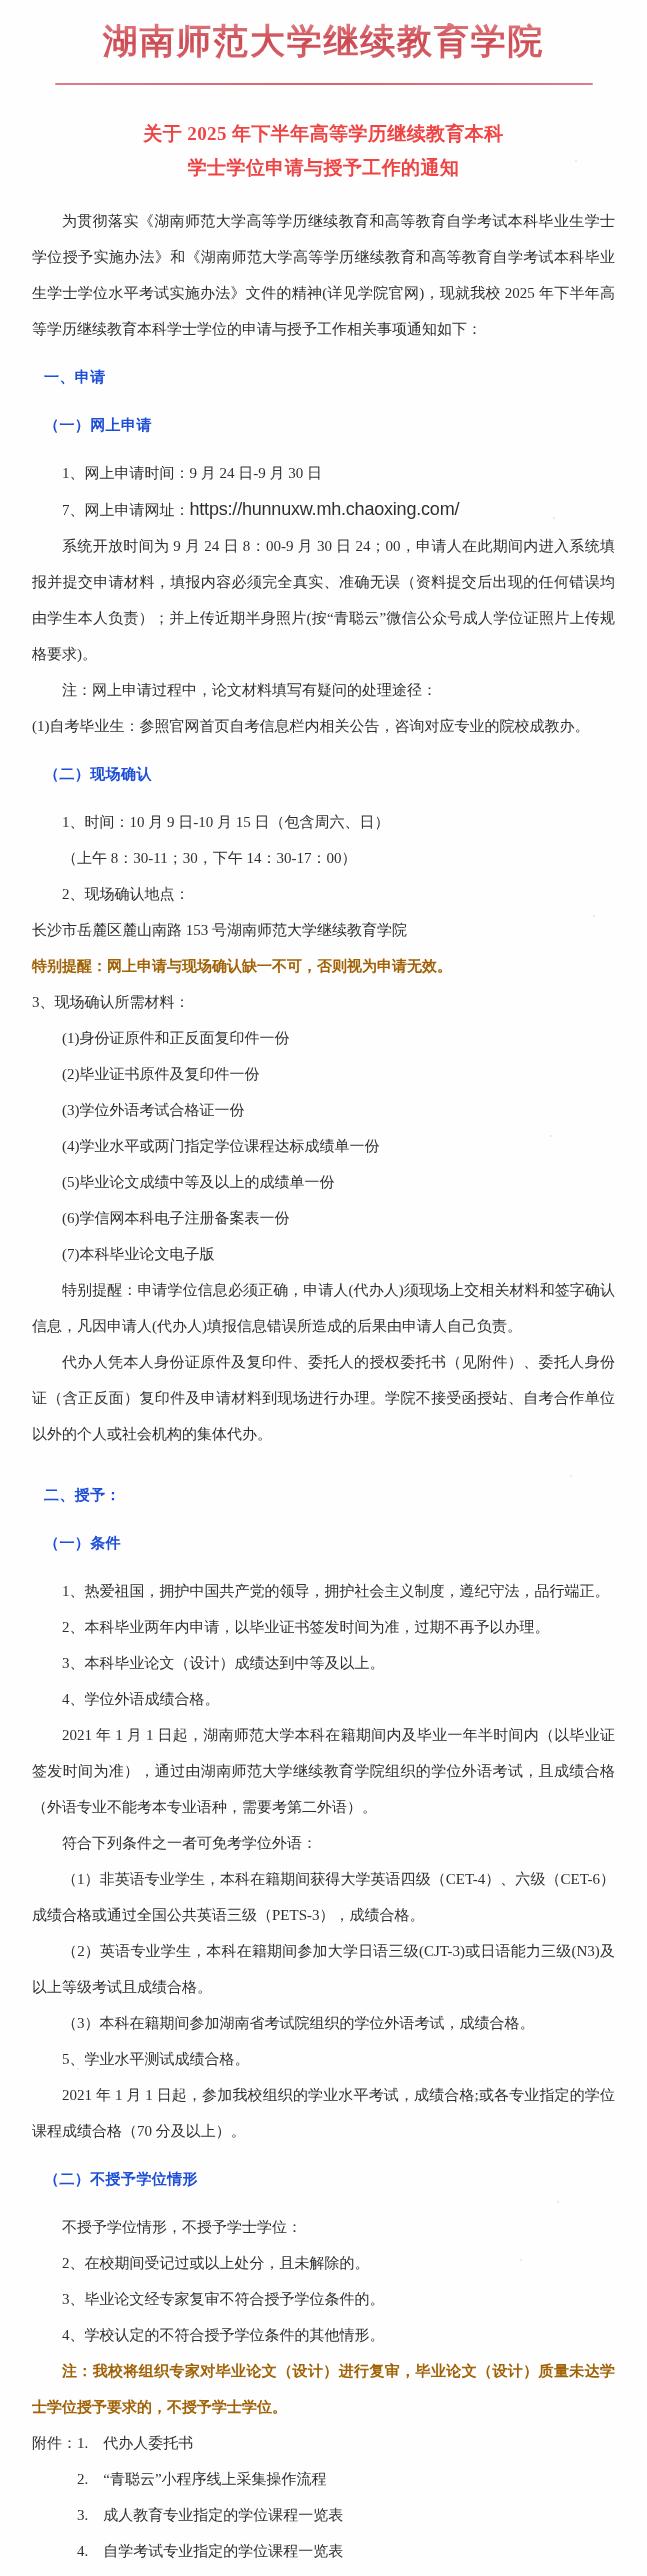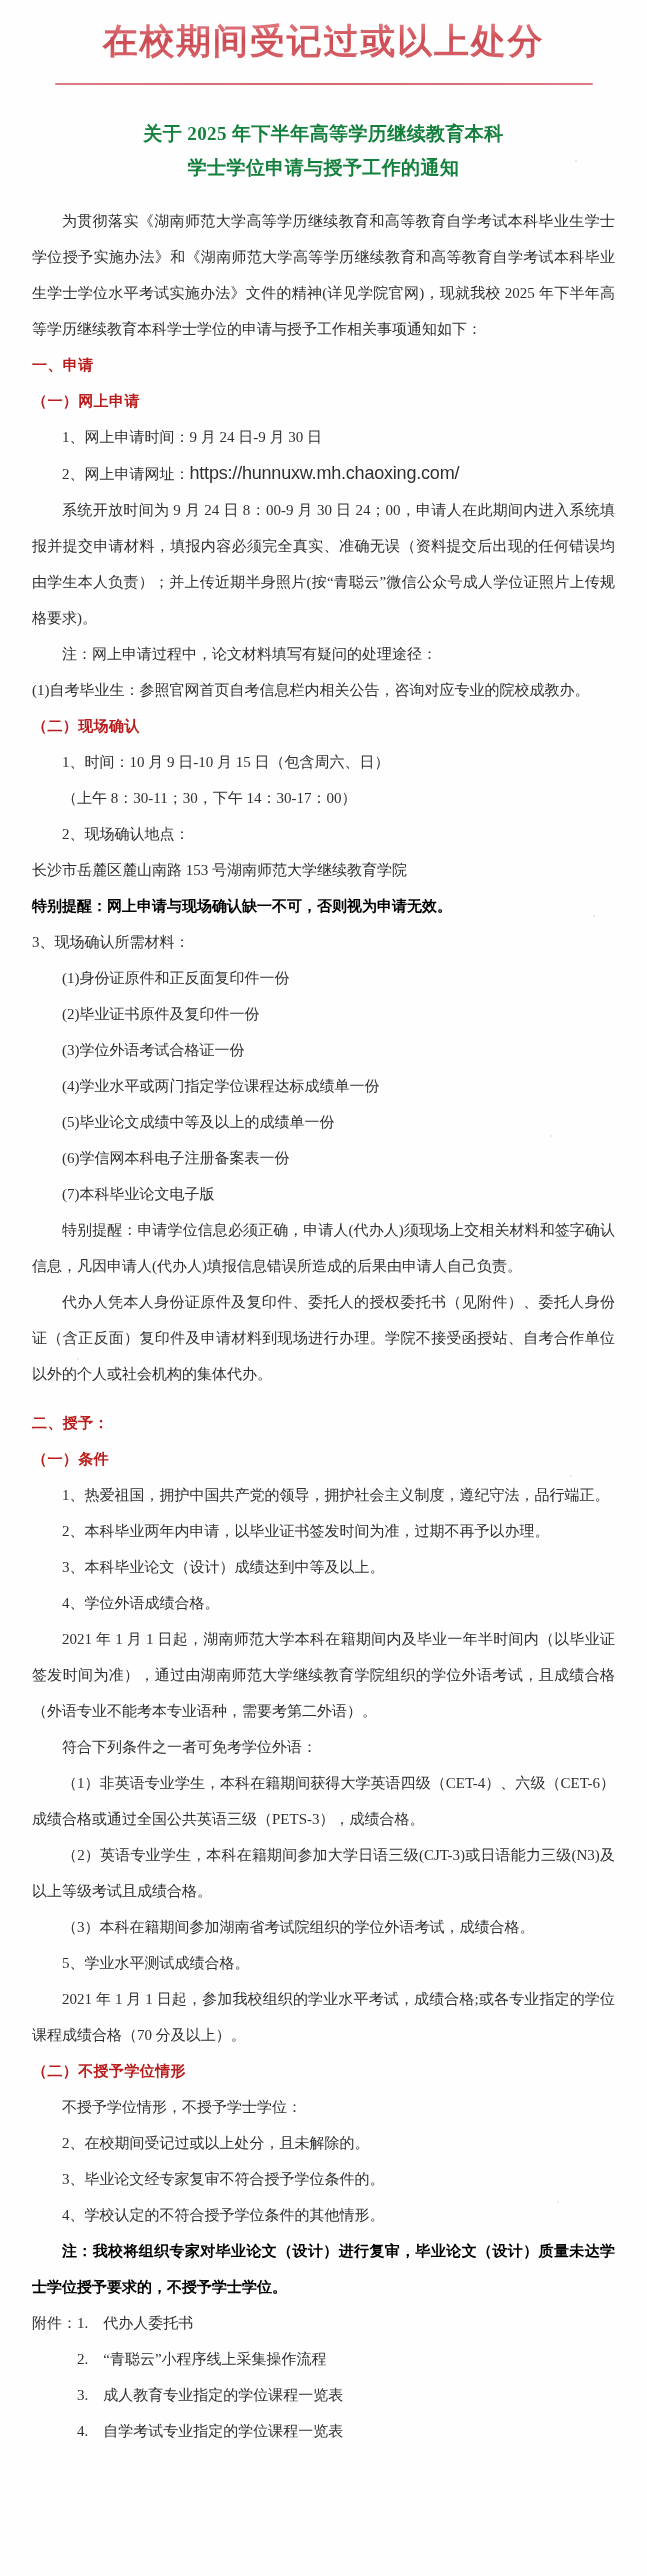--- a/index.html
+++ b/index.html
@@ -54,21 +54,21 @@
 
   
   .doc-title {
     margin-top: 32px;
     text-align: center;
   }
   .doc-title-line {
     font-family: "Liberation Serif", "DejaVu Serif", serif;
     font-size: 19px;
     font-weight: bold;
-    color: #15803d;
+    color: #ef4444;
     line-height: 34px;
     letter-spacing: 0.4px;
   }
 
   
   .body {
     margin: 18px 32px 0 32px;
     font-size: 15px;
     line-height: 36px;
     color: #2f2f2f;
@@ -77,25 +77,25 @@
   .p {
     margin: 0;
     line-height: 36px;
     text-align: justify;
     text-justify: inter-ideograph;
   }
   .p.indent2 { text-indent: 30px; font-family: Liberation Serif, serif; }
   .p.lvl2 { padding-left: 30px; }
   .p.lvl3 { padding-left: 45px; }
   .p.nohang { text-indent: 0; }
-  .bold { font-weight: bold; color: #000000; }
+  .bold { font-weight: bold; color: #a16207; }
   .h1, .h2 {
     font-weight: bold;
-    color: #b91c1c;
-    margin: 0;
+    color: #1d4ed8;
+    margin: 12px;
     line-height: 36px;
     letter-spacing: 0.4px;
   }
   .h1 { padding-left: 0px; }
   .h2 { padding-left: 0px; }
   .mono-url {
     font-family: Liberation Sans, sans-serif;
     font-size: 18px;
     letter-spacing: -0.2px;
   }
@@ -113,40 +113,40 @@
     height: 1.8px;
     border-radius: 50%;
   }
 </style>
 </head>
 <body>
 
 <div class="page">
 
   <div class="letterhead">
-    <div class="letterhead-title">在校期间受记过或以上处分</div>
+    <div class="letterhead-title">湖南师范大学继续教育学院</div>
     <div class="letterhead-rule"></div>
   </div>
 
   <div class="doc-title">
     <div class="doc-title-line">关于 2025 年下半年高等学历继续教育本科</div>
     <div class="doc-title-line">学士学位申请与授予工作的通知</div>
   </div>
 
   <div class="body">
 
     <p class="p indent2">为贯彻落实《湖南师范大学高等学历继续教育和高等教育自学考试本科毕业生学士学位授予实施办法》和《湖南师范大学高等学历继续教育和高等教育自学考试本科毕业生学士学位水平考试实施办法》文件的精神(详见学院官网)，现就我校 2025 年下半年高等学历继续教育本科学士学位的申请与授予工作相关事项通知如下：</p>
 
     <p class="h1">一、申请</p>
 
     <p class="h2">（一）网上申请</p>
 
     <p class="p lvl2">1、网上申请时间：9 月 24 日-9 月 30 日</p>
 
-    <p class="p lvl2"><span>2、网上申请网址：</span><span class="mono-url">https://hunnuxw.mh.chaoxing.com/</span></p>
+    <p class="p lvl2"><span>7、网上申请网址：</span><span class="mono-url">https://hunnuxw.mh.chaoxing.com/</span></p>
 
     <p class="p indent2">系统开放时间为 9 月 24 日 8：00-9 月 30 日 24；00，申请人在此期间内进入系统填报并提交申请材料，填报内容必须完全真实、准确无误（资料提交后出现的任何错误均由学生本人负责）；并上传近期半身照片(按“青聪云”微信公众号成人学位证照片上传规格要求)。</p>
 
     <p class="p indent2">注：网上申请过程中，论文材料填写有疑问的处理途径：</p>
 
     <p class="p wrap-hang lvl2">(1)自考毕业生：参照官网首页自考信息栏内相关公告，咨询对应专业的院校成教办。</p>
 
 
     <p class="h2">（二）现场确认</p>
 

